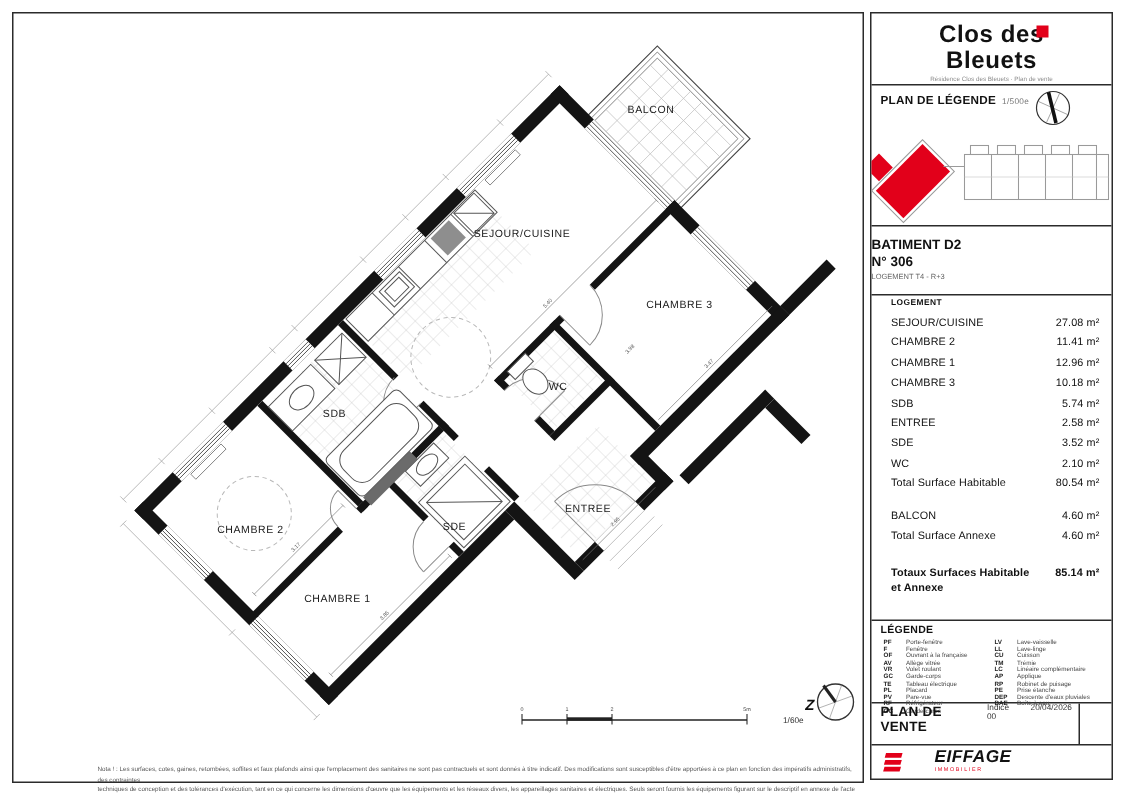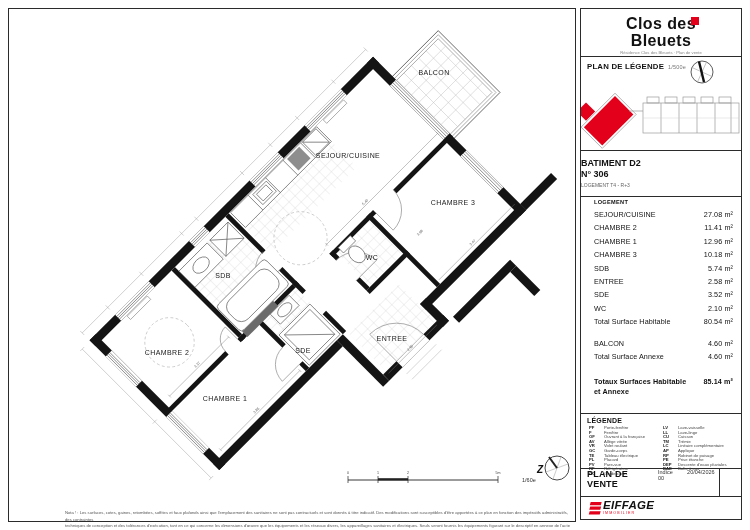--- a/index.html
+++ b/index.html
@@ -39,21 +39,21 @@
   .lrow{display:flex;font-size:4.2px;line-height:4.6px;color:#444;}
   .lrow .a{width:15px;font-weight:bold;color:#222;flex:none;}
   
   #sec-vente{height:28px;display:flex;align-items:flex-start;}
   #vente-title{font-size:9px;font-weight:bold;padding-left:6px;letter-spacing:.2px;}
   #vente-ind{font-size:5.5px;color:#333;margin-left:14px;}
   #vente-date{font-size:5.5px;color:#333;margin-left:12px;margin-right:4px;}
   #vente-box{margin-left:auto;width:28px;height:100%;border-left:1px solid #2b2b2b;}
   
   #sec-logo{height:24px;border-bottom:none;display:flex;align-items:center;padding-left:6px;flex:1;}
-  #logo-text{margin-left:0;line-height:1;}
+  #logo-text{margin-left:20px;line-height:1;}
   #logo-name{font-size:11.5px;font-weight:800;font-style:italic;letter-spacing:.3px;}
   #logo-sub{font-size:3.6px;color:#e2001a;letter-spacing:1.1px;margin-top:1px;}
   
   #notes{position:absolute;left:56px;top:501px;width:505px;font-size:4.2px;line-height:6.5px;color:#555;}
   svg text{font-family:"Liberation Sans",sans-serif;}
   .roomlbl{font-size:7px;fill:#1a1a1a;letter-spacing:.4px;}
   .dim{font-size:3.8px;fill:#555;}
 </style>
 </head>
 <body>

